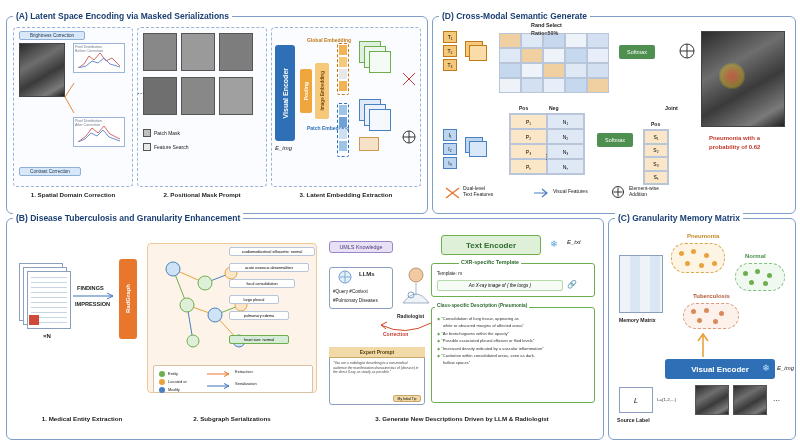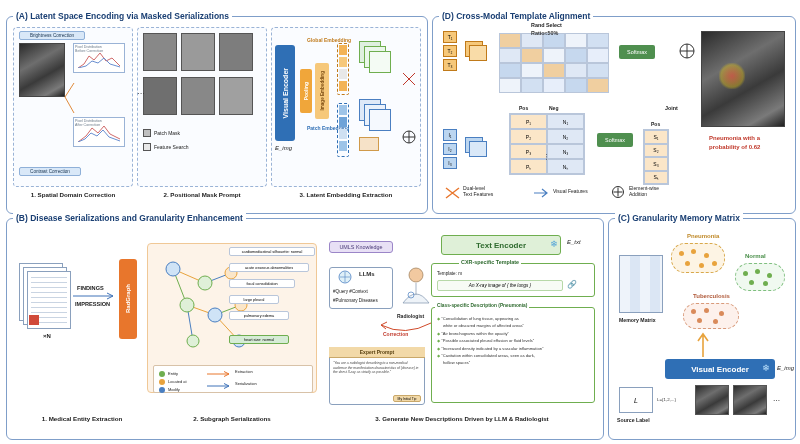--- a/index.html
+++ b/index.html
@@ -105,21 +105,21 @@
   <div class="cap" style="left:264px;top:174px;width:150px;">3. Latent Embedding Extraction</div>
 
   <svg style="position:absolute;left:392px;top:46px;" width="22" height="90">
     <path d="M4 10 L16 22 M16 10 L4 22" stroke="#c0392b" stroke-width="1"></path>
     <circle cx="10" cy="74" r="6" fill="none" stroke="#333" stroke-width="1"></circle>
     <path d="M4 74 L16 74 M10 68 L10 80" stroke="#333" stroke-width="1"></path>
   </svg>
 </div>
 
 <div class="panel" style="left:432px;top:16px;width:362px;height:196px;">
-  <div class="panel-title">(D) Cross-Modal Template Alignment</div>
+  <div class="panel-title">(D) Cross-Modal Semantic Generate</div>
 
   <div class="box center" style="left:10px;top:14px;width:14px;height:12px;background:#f6c87a;border:0.5px solid #c07a1a;font-size:5px;">
     <span>T₁</span>
     </div>
   <div class="box center" style="left:10px;top:28px;width:14px;height:12px;background:#f6c87a;border:0.5px solid #c07a1a;font-size:5px;">
     <span>T₂</span>
     </div>
   <div class="box center" style="left:10px;top:42px;width:14px;height:12px;background:#f6c87a;border:0.5px solid #c07a1a;font-size:5px;">
     <span>T₃</span>
     </div>
@@ -240,21 +240,21 @@
     </svg>
   <div class="leg" style="left:120px;top:171px;">Visual Features</div>
   <svg style="position:absolute;left:178px;top:168px;" width="14" height="14">
       <circle cx="7" cy="7" r="5.5" fill="none" stroke="#333" stroke-width="1"></circle>
       <path d="M2.5 7 L11.5 7 M7 2.5 L7 11.5" stroke="#333" stroke-width="1"></path>
     </svg>
   <div class="leg" style="left:196px;top:168px;width:60px;line-height:6px;">Element-wise<br>Addition</div>
 </div>
 
 <div class="panel" style="left:6px;top:218px;width:596px;height:220px;">
-  <div class="panel-title">(B) Disease Serializations and Granularity Enhancement</div>
+  <div class="panel-title">(B) Disease Tuberculosis and Granularity Enhancement</div>
 
   <div class="box" style="left:12px;top:44px;width:44px;height:58px;background:#fff;border:0.8px solid #8aa0bd;"></div>
   <div class="box" style="left:16px;top:48px;width:44px;height:58px;background:#fff;border:0.8px solid #8aa0bd;"></div>
   <div class="box" style="left:20px;top:52px;width:44px;height:58px;background:#fff;border:0.8px solid #8aa0bd;"></div>
   <div class="box" style="left:24px;top:58px;width:36px;height:46px;background:repeating-linear-gradient(#c9d4e2 0 1px, transparent 1px 5px);"></div>
   <div class="box" style="left:22px;top:96px;width:10px;height:10px;background:#d04a3a;"></div>
   <div class="lbl" style="left:36px;top:114px;font-size:6px;font-weight:bold;">×N</div>
   <div class="lbl" style="left:70px;top:66px;font-size:5.6px;font-weight:bold;">FINDINGS</div>
   <div class="lbl" style="left:68px;top:82px;font-size:5.6px;font-weight:bold;">IMPRESSION</div>
   <svg style="position:absolute;left:66px;top:73px;" width="44" height="8">
@@ -345,21 +345,21 @@
 
   <div class="box" style="left:322px;top:128px;width:96px;height:58px;background:#fff;border:0.7px solid #8aa0bd;border-radius:3px;"></div>
   <div class="box center" style="left:322px;top:128px;width:96px;height:11px;background:#f2d9a8;border-bottom:0.5px solid #c9a86a;font-size:5px;font-weight:bold;color:#5a4212;">
     <span>Expert Prompt</span>
     </div>
   <div class="lbl" style="left:326px;top:142px;width:88px;font-size:3.4px;line-height:4.6px;font-style:italic;color:#444;">"You are a radiologist describing to a non-medical audience the manifestation characteristics of {disease} in the chest X-ray as strictly as possible."</div>
   <div class="box center" style="left:386px;top:176px;width:28px;height:7px;background:#f2d9a8;border:0.5px solid #c9a86a;border-radius:2px;font-size:3.4px;">
     <span>My Initial Tip</span>
     </div>
 
-  <div class="box center" style="left:434px;top:16px;width:120px;height:20px;background:#dff0d8;border:1px solid #6fae4f;border-radius:3px;font-size:8px;font-weight:bold;color:#2f6b2f;">
+  <div class="box center" style="left:434px;top:16px;width:100px;height:20px;background:#dff0d8;border:1px solid #6fae4f;border-radius:3px;font-size:8px;font-weight:bold;color:#2f6b2f;">
     <span>Text  Encoder</span>
     </div>
   <div class="lbl" style="left:560px;top:20px;font-size:6px;font-style:italic;">E_txt</div>
   <div class="box" style="left:542px;top:20px;width:10px;height:10px;color:#4a9fd8;font-size:9px;line-height:10px;text-align:center;">❄</div>
 
   <div class="box" style="left:424px;top:44px;width:164px;height:34px;background:#fff;border:0.7px solid #6fae4f;border-radius:3px;"></div>
   <div class="lbl" style="left:452px;top:40px;background:#fff;padding:0 2px;font-size:5.4px;font-weight:bold;color:#2f6b2f;">CXR-specific Template</div>
   <div class="lbl" style="left:430px;top:52px;font-size:4.6px;">Template: m</div>
   <div class="box center" style="left:430px;top:61px;width:126px;height:11px;background:#f7fbf5;border:0.5px solid #b7d8a8;border-radius:2px;font-size:4.6px;font-style:italic;">
     <span>An X-ray image of  {  the lungs  }</span>

